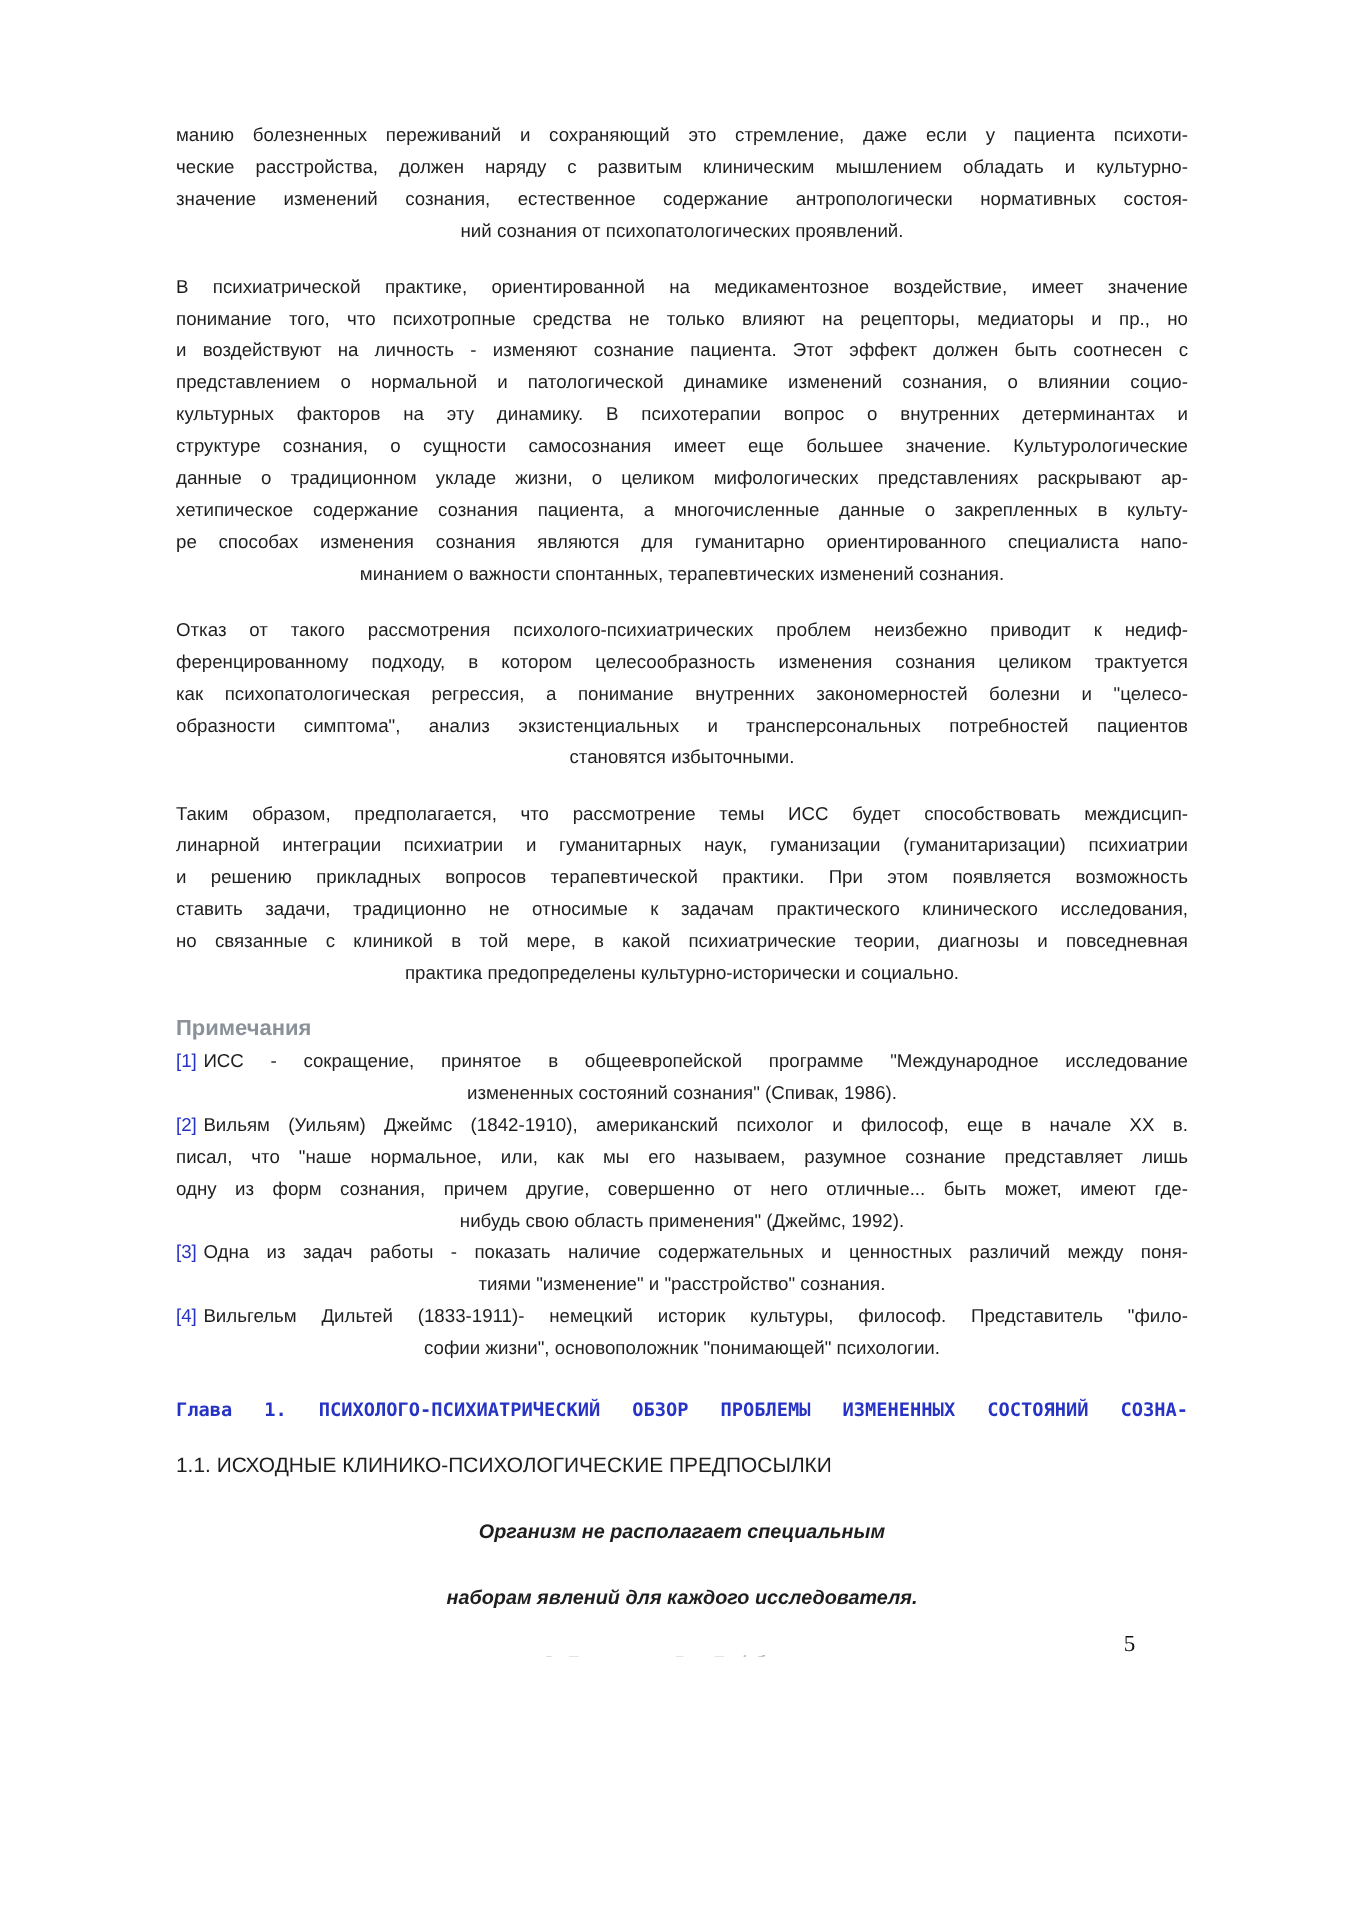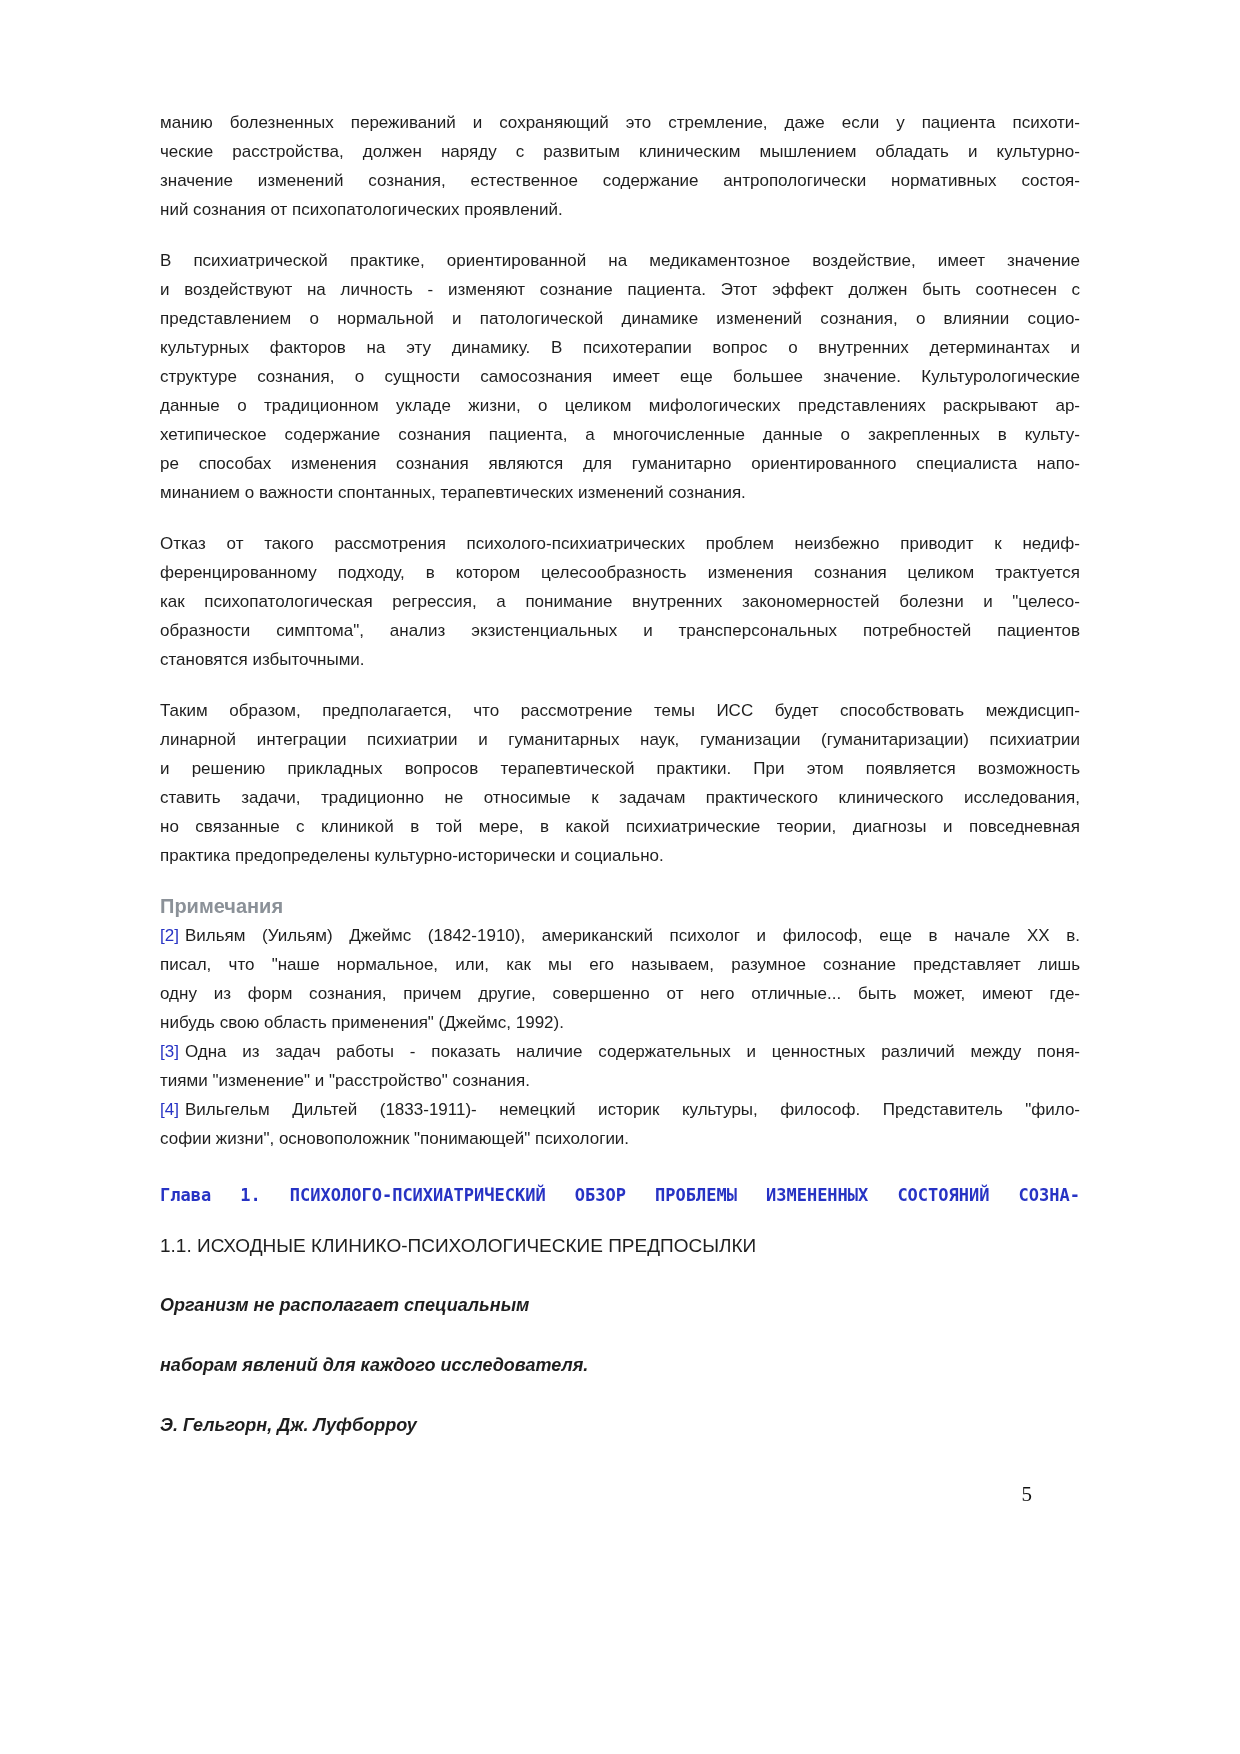--- a/index.html
+++ b/index.html
@@ -11,21 +11,21 @@
     background:#ffffff;
     box-sizing:border-box;
     padding:108px 160px 0 160px;
     font-family:"Liberation Sans","DejaVu Sans",sans-serif;
     color:var(--text-color,#1e1e1e);
     overflow:hidden;
   }
   .ln{
     font-size:17px;
     line-height:29px;
-    text-align:left;
+    text-align:center;
     color:var(--text-color,#1e1e1e);
   }
   .ln.j{
     text-align:justify;
     text-align-last:justify;
   }
   .para{margin:0 0 22px 0;}
   .notes{margin:0 0 0 0;}
   .notes-heading{
     font-size:20px;
@@ -81,20 +81,21 @@
 
   <div class="para">
     <div class="ln j">манию болезненных переживаний и сохраняющий это стремление, даже если у пациента психоти-</div>
     <div class="ln j">ческие расстройства, должен наряду с развитым клиническим мышлением обладать и культурно-</div>
     <div class="ln j">значение изменений сознания, естественное содержание антропологически нормативных состоя-</div>
     <div class="ln">ний сознания от психопатологических проявлений.</div>
   </div>
 
   <div class="para">
     <div class="ln j">В психиатрической практике, ориентированной на медикаментозное воздействие, имеет значение</div>
+    <div class="ln j">понимание того, что психотропные средства не только влияют на рецепторы, медиаторы и пр., но</div>
     <div class="ln j">и воздействуют на личность - изменяют сознание пациента. Этот эффект должен быть соотнесен с</div>
     <div class="ln j">представлением о нормальной и патологической динамике изменений сознания, о влиянии социо-</div>
     <div class="ln j">культурных факторов на эту динамику. В психотерапии вопрос о внутренних детерминантах и</div>
     <div class="ln j">структуре сознания, о сущности самосознания имеет еще большее значение. Культурологические</div>
     <div class="ln j">данные о традиционном укладе жизни, о целиком мифологических представлениях раскрывают ар-</div>
     <div class="ln j">хетипическое содержание сознания пациента, а многочисленные данные о закрепленных в культу-</div>
     <div class="ln j">ре способах изменения сознания являются для гуманитарно ориентированного специалиста напо-</div>
     <div class="ln">минанием о важности спонтанных, терапевтических изменений сознания.</div>
   </div>
 
@@ -111,20 +112,24 @@
     <div class="ln j">линарной интеграции психиатрии и гуманитарных наук, гуманизации (гуманитаризации) психиатрии</div>
     <div class="ln j">и решению прикладных вопросов терапевтической практики. При этом появляется возможность</div>
     <div class="ln j">ставить задачи, традиционно не относимые к задачам практического клинического исследования,</div>
     <div class="ln j">но связанные с клиникой в той мере, в какой психиатрические теории, диагнозы и повседневная</div>
     <div class="ln">практика предопределены культурно-исторически и социально.</div>
   </div>
 
   <div class="notes">
     <div class="notes-heading">Примечания</div>
 
+    <div class="note">
+      <div class="ln j"><span class="fm">[1]</span><span>ИСС - сокращение, принятое в общеевропейской программе "Международное исследование</span></div>
+      <div class="ln">измененных состояний сознания" (Спивак, 1986).</div>
+    </div>
 
     <div class="note">
       <div class="ln j"><span class="fm">[2]</span><span>Вильям (Уильям) Джеймс (1842-1910), американский психолог и философ, еще в начале XX в.</span></div>
       <div class="ln j">писал, что "наше нормальное, или, как мы его называем, разумное сознание представляет лишь</div>
       <div class="ln j">одну из форм сознания, причем другие, совершенно от него отличные... быть может, имеют где-</div>
       <div class="ln">нибудь свою область применения" (Джеймс, 1992).</div>
     </div>
 
     <div class="note">
       <div class="ln j"><span class="fm">[3]</span><span>Одна из задач работы - показать наличие содержательных и ценностных различий между поня-</span></div>

